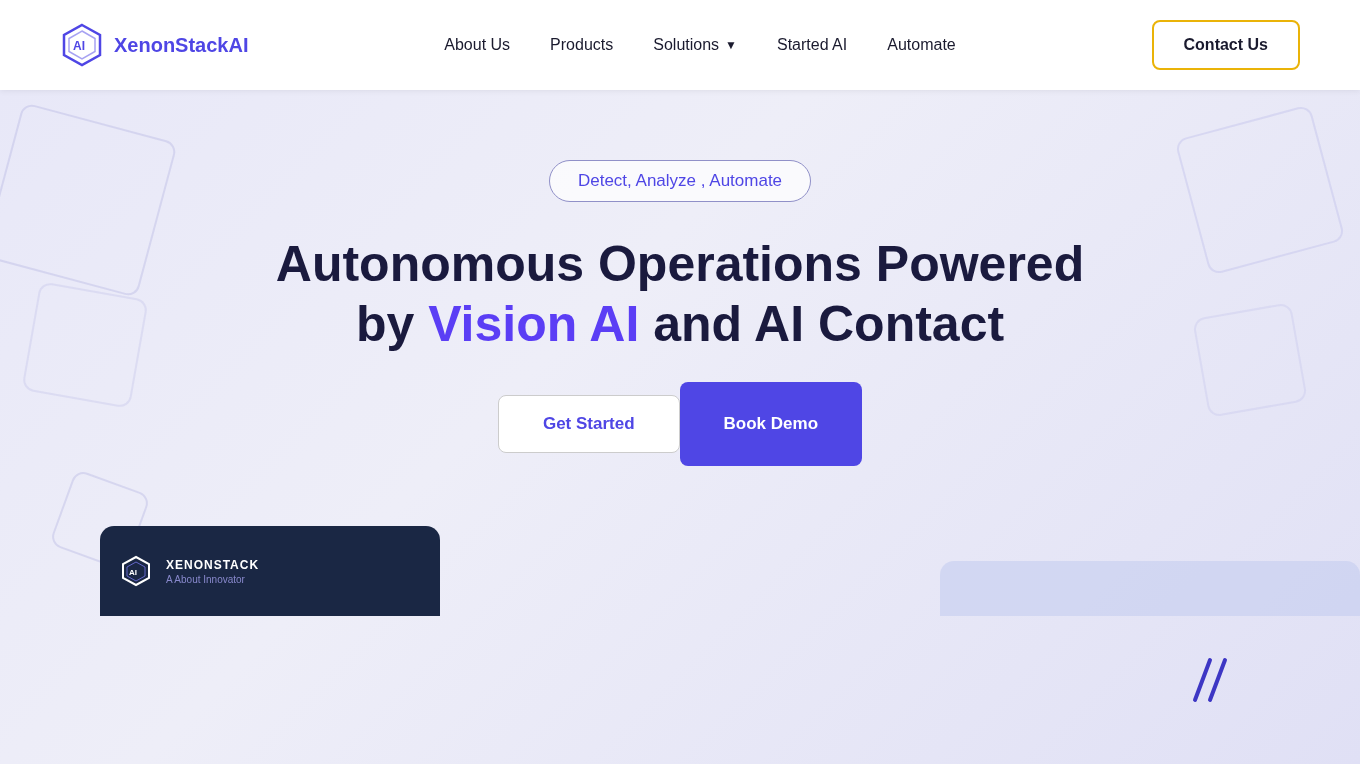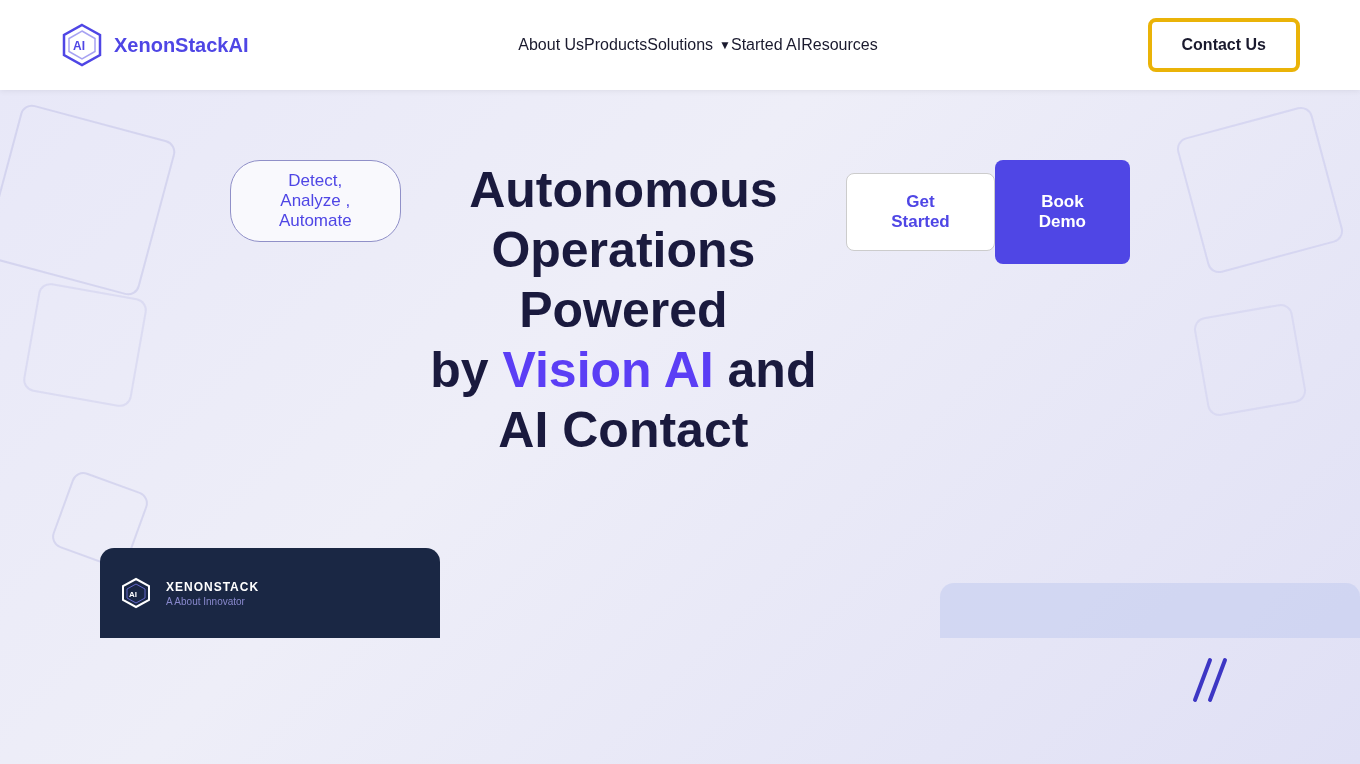--- a/index.html
+++ b/index.html
@@ -43,20 +43,21 @@
       color: #1a1a2e;
     }
 
     .logo-text span {
       color: #4f46e5;
     }
 
     .nav-links {
       display: flex;
       align-items: center;
+      gap: 40px;
       list-style: none;
       justify-content: space-between;
     }
 
     .nav-links li a {
       text-decoration: none;
       color: #1a1a2e;
       font-size: 16px;
       font-weight: 500;
     }
@@ -67,21 +68,21 @@
       gap: 6px;
     }
 
     .chevron-icon {
       font-size: 12px;
       color: #1a1a2e;
     }
 
     .contact-btn {
       padding: 14px 30px;
-      border: 4px solid #eab308;
+      border: 2px solid #eab308;
       border-radius: 8px;
       background: #fff;
       font-size: 16px;
       font-weight: 600;
       color: #1a1a2e;
       cursor: pointer;
       text-align: center;
     }
 
     
@@ -146,22 +147,22 @@
       top: 390px;
       left: 60px;
       transform: rotate(20deg);
     }
 
     
     .hero-content {
       position: relative;
       z-index: 2;
       display: flex;
-      flex-direction: row;
-      align-items: flex-start;
+      flex-direction: column;
+      align-items: center;
       text-align: center;
       padding-top: 70px;
       padding-bottom: 60px;
       max-width: 900px;
       width: 100%;
     }
 
     .detect-badge {
       display: inline-block;
       border: 1.5px solid #9090c8;
@@ -282,21 +283,21 @@
     <li>
       <a href="#" class="solutions-link">
         <span>Solutions</span>
         <span class="chevron-icon">▼</span>
       </a>
     </li>
     <li>
       <a href="#">Started AI</a>
     </li>
     <li>
-      <a href="#">Resources</a>
+      <a href="#">Automate</a>
     </li>
   </ul>
 
   <button class="contact-btn">Contact Us</button>
 </nav>
 
 <section class="hero-section">
 
   <div class="bg-deco bg-deco-1"></div>
   <div class="bg-deco bg-deco-2"></div>

